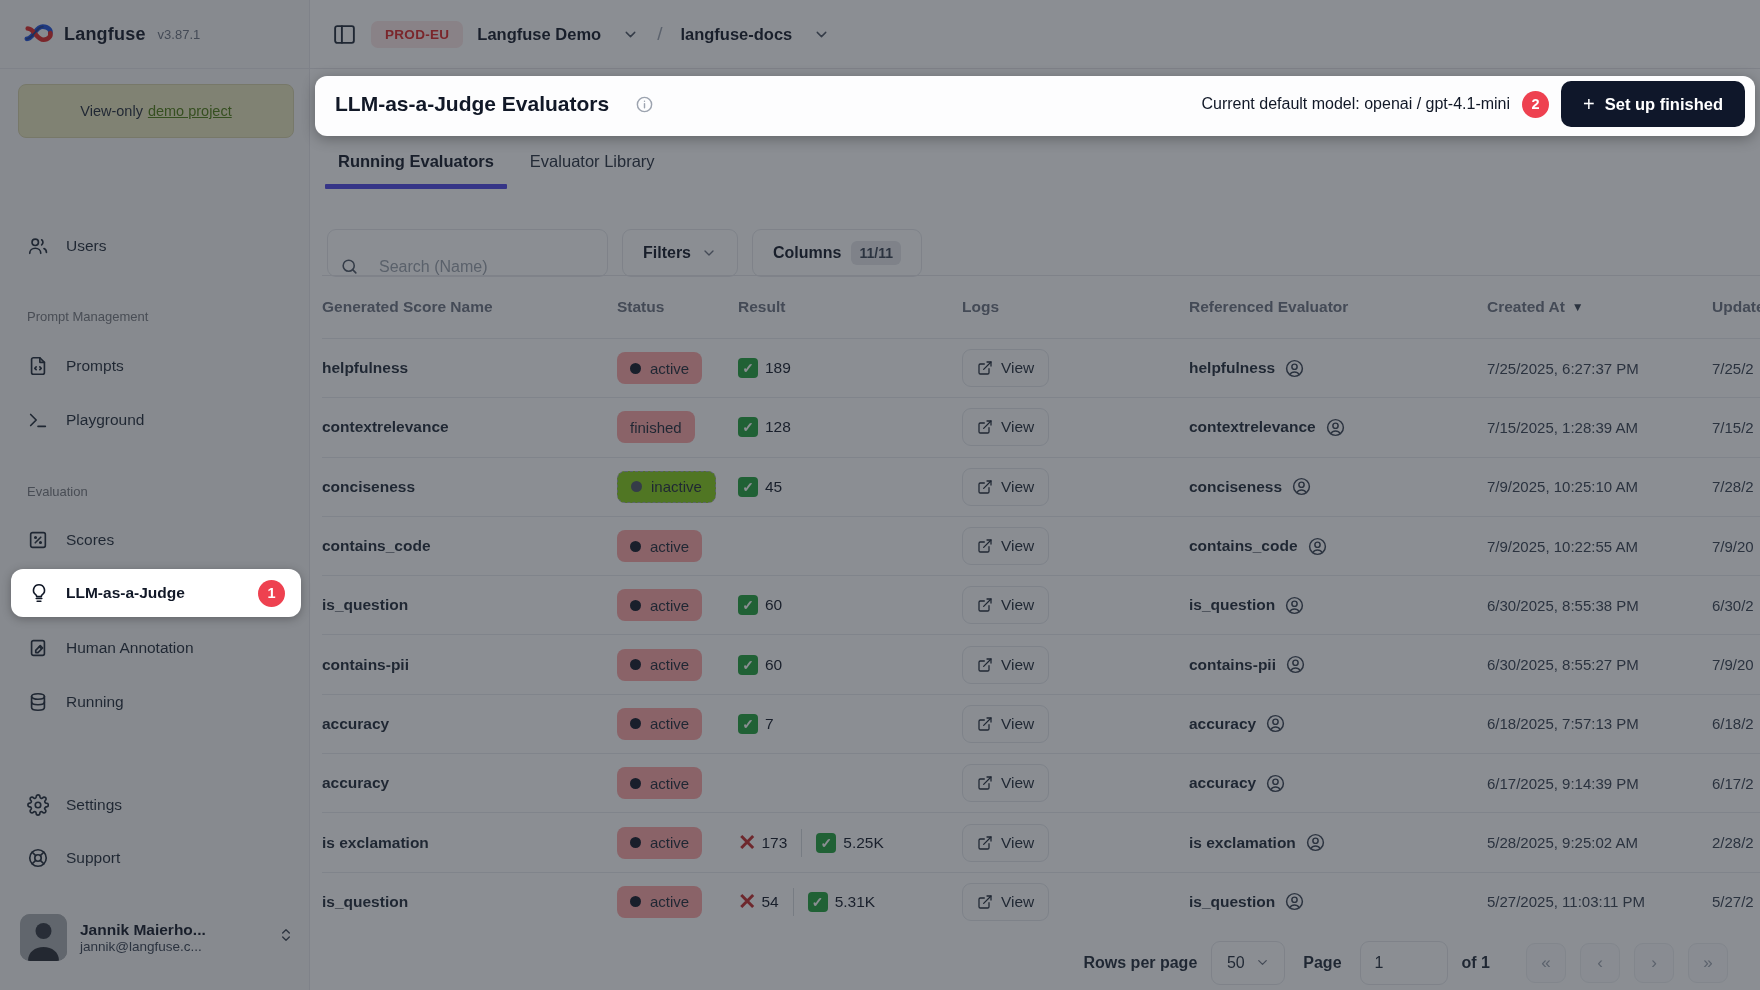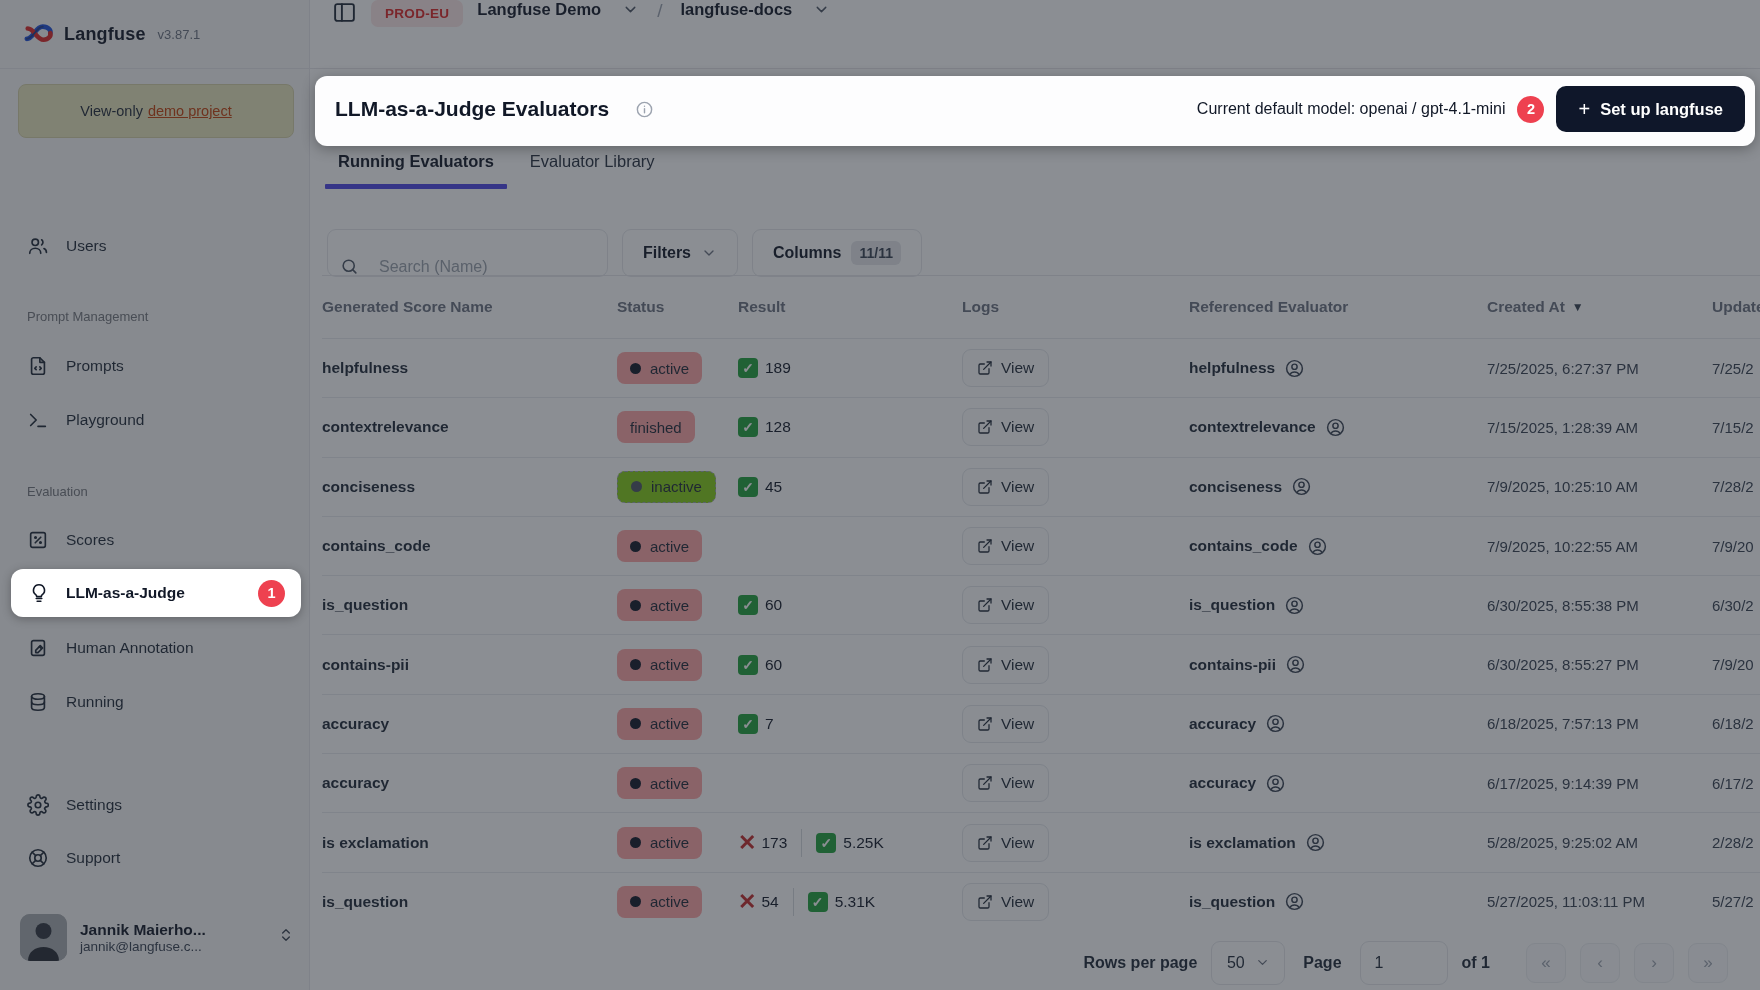--- a/index.html
+++ b/index.html
@@ -7,47 +7,47 @@
   body { font-family:"Liberation Sans", sans-serif; background:#fff; }
   .app { position:relative; width:1760px; height:990px; background:#fff; overflow:hidden; }
 
   
   .sidebar { position:absolute; left:0; top:0; width:310px; height:990px; background:#f7f7f6; border-right:1px solid #e5e7eb; }
   .logo-row { position:absolute; left:0; top:0; width:100%; height:69px; border-bottom:1px solid #e5e7eb; display:flex; align-items:center; padding-left:24px; gap:10px; }
   .logo-mark { width:30px; height:26px; flex:0 0 auto; }
   .brand-name { font-size:18px; font-weight:700; color:#111827; letter-spacing:.2px; }
   .brand-ver { font-size:13px; color:#6b7280; margin-left:2px; }
   .viewonly { position:absolute; left:18px; top:84px; width:276px; height:54px; background:#e9e5bd; border:1px solid #d6d2a8; border-radius:8px; display:flex; align-items:center; justify-content:center; gap:5px; font-size:14.5px; color:#1f2937; }
-  .viewonly a { color:#c2410c; text-decoration:underline; }
+  .viewonly a { color:#4d7c0f; text-decoration:underline; }
   .nav-item { position:absolute; left:0; width:310px; height:32px; display:flex; align-items:center; padding-left:27px; gap:17px; cursor:pointer; }
   .nav-item .nlabel { font-size:15.5px; color:#1f2937; font-weight:500; }
   .nicon { width:22px; height:22px; display:inline-flex; color:#1f2937; }
   .nicon svg { width:22px; height:22px; }
   .sect-label { position:absolute; left:27px; font-size:13px; color:#74777d; font-weight:500; }
   .llm-pill { position:absolute; left:11px; top:569px; width:290px; height:48px; background:#fff; border-radius:12px; z-index:20; display:flex; align-items:center; padding-left:17px; gap:16px; box-shadow:0 2px 10px rgba(0,0,0,.28); cursor:pointer; }
   .llm-pill .nlabel { font-size:15.5px; font-weight:600; color:#111827; }
   .red-badge { width:27px; height:27px; border-radius:50%; background:#ee4150; color:#fff; font-size:14.5px; font-weight:700; display:flex; align-items:center; justify-content:center; }
   .llm-pill .red-badge { position:absolute; right:16px; }
   .profile { position:absolute; left:20px; top:908px; width:274px; height:58px; display:flex; align-items:center; gap:13px; cursor:pointer; }
   .avatar { width:47px; height:47px; border-radius:10px; background:linear-gradient(160deg,#b9bcbf,#8f9296); overflow:hidden; flex:0 0 auto; }
   .p-name { font-size:15.5px; font-weight:700; color:#111827; white-space:nowrap; }
   .p-mail { font-size:13.5px; color:#374151; white-space:nowrap; }
   .updown { margin-left:auto; color:#374151; }
 
   
   .main { position:absolute; left:310px; top:0; width:1450px; height:990px; background:#fff; }
-  .topbar { position:absolute; left:0; top:0; width:100%; height:69px; border-bottom:1px solid #e5e7eb; display:flex; align-items:flex-start; padding-left:22px; gap:14px; background:#fff; }
+  .topbar { position:absolute; left:0; top:0; width:100%; height:69px; border-bottom:1px solid #e5e7eb; display:flex; align-items:center; padding-left:22px; gap:14px; background:#fff; }
   .panel-icon { color:#1f2937; display:inline-flex; cursor:pointer; }
   .env-pill { background:rgba(220,38,38,.12); color:#dc2626; font-size:13.5px; font-weight:700; padding:6px 14px; border-radius:7px; letter-spacing:.3px; cursor:pointer; }
   .crumb { display:flex; align-items:center; gap:21px; font-size:16.5px; font-weight:600; color:#111827; cursor:pointer; }
   .crumb .chev { color:#4b5563; display:inline-flex; }
   .slash { color:#9ca3af; font-size:19px; margin:0 4px; }
 
   
-  .spot-header { position:absolute; left:5px; top:76px; width:1440px; height:70px; background:#fdfdfe; border-radius:12px; z-index:20; display:flex; align-items:center; padding:0 10px 4px 20px; box-shadow:0 3px 14px rgba(0,0,0,.30);gap:16px; }
+  .spot-header { position:absolute; left:5px; top:76px; width:1440px; height:60px; background:#fdfdfe; border-radius:12px; z-index:20; display:flex; align-items:center; padding:0 10px 4px 20px; box-shadow:0 3px 14px rgba(0,0,0,.30);gap:16px; }
   .page-title { font-size:21px; font-weight:700; color:#111827; }
   .info-icon { margin-left:10px; color:#9ca3af; display:inline-flex; }
   .spot-right { margin-left:auto; display:flex; align-items:center; gap:12px; }
   .model-label { font-size:16px; color:#111827; }
   .setup-btn { height:46px; background:#0f172a; color:#fff; border:none; border-radius:10px; font-size:16.5px; font-weight:600; font-family:inherit; display:flex; align-items:center; gap:10px; padding:0 22px; cursor:pointer; }
   .plus { font-size:20px; font-weight:400; line-height:1; }
 
   
   .tabs { position:absolute; left:28px; top:152px; display:flex; gap:36px; }
   .tab { font-size:16.5px; font-weight:600; color:#111827; padding-bottom:18px; cursor:pointer; position:relative; }
@@ -281,21 +281,21 @@
             <circle cx="12" cy="12" r="9"></circle>
             <path d="M12 11v5"></path>
             <circle cx="12" cy="8" r="0.9" fill="currentColor" stroke="none"></circle>
           </svg>
         </span>
       <span class="spot-right">
         <span class="model-label">Current default model: openai / gpt-4.1-mini</span>
         <span class="red-badge">2</span>
         <button class="setup-btn">
           <span class="plus">+</span>
-          <span>Set up langfuse</span>
+          <span>Set up finished</span>
         </button>
       </span>
     </div>
 
     <div class="tabs">
       <span class="tab active">Running Evaluators</span>
       <span class="tab inactive">Evaluator Library</span>
     </div>
 
     <div class="toolbar">

